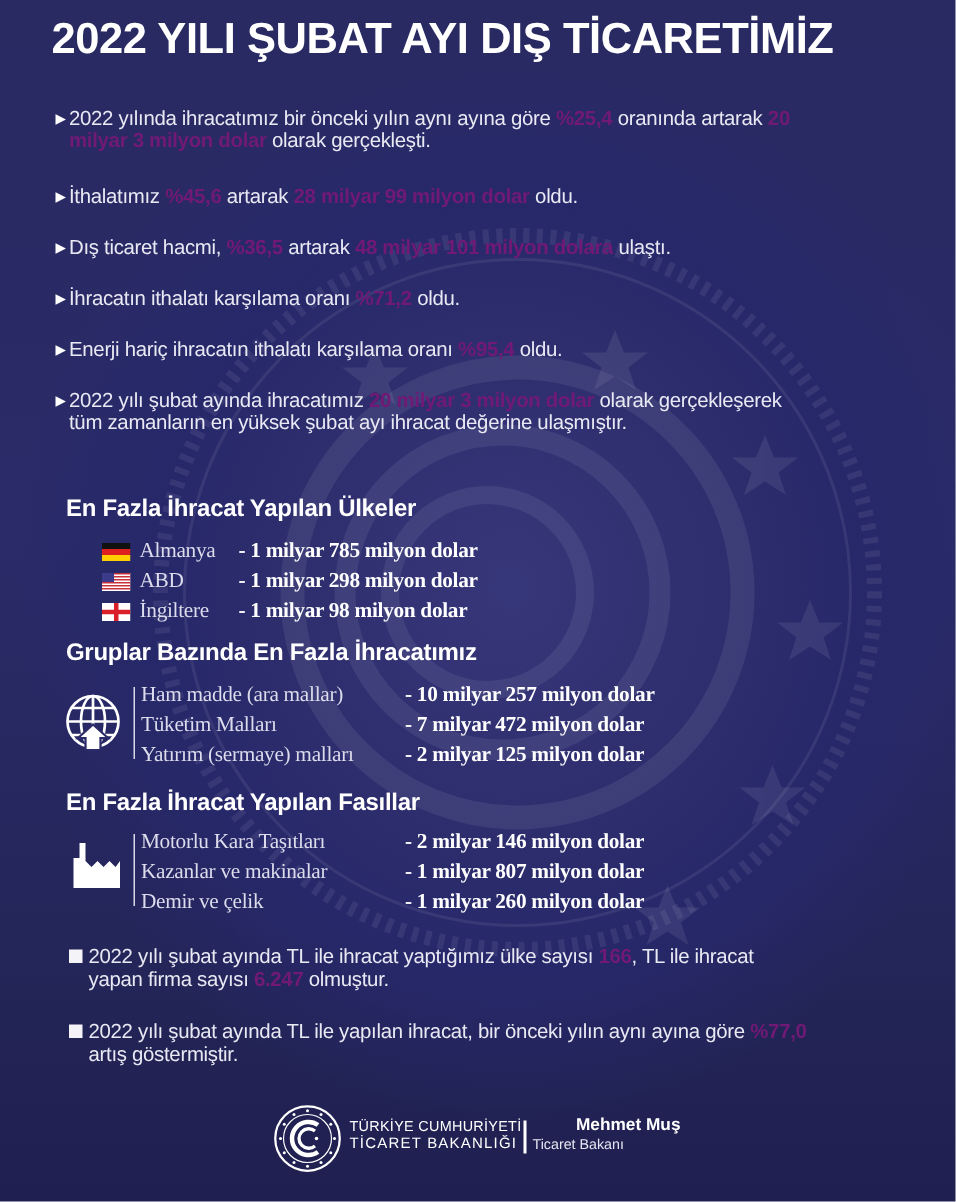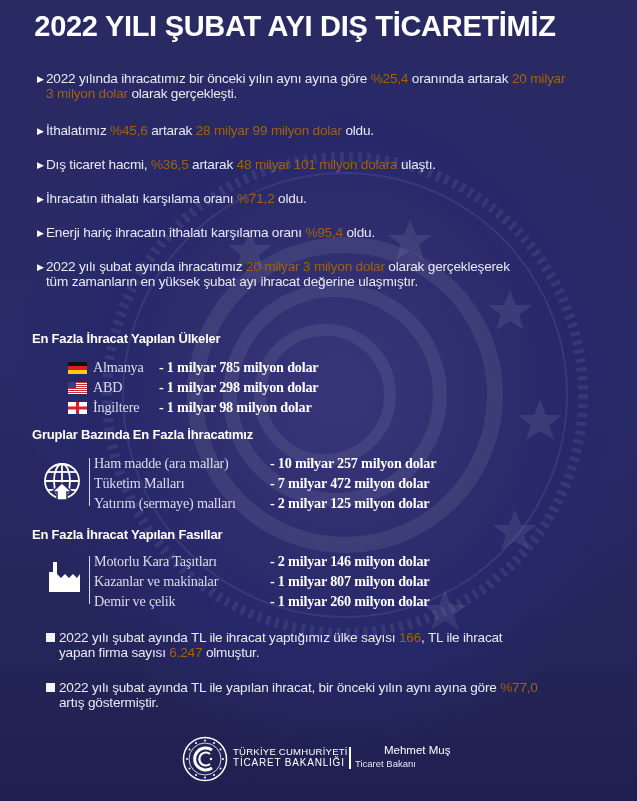--- a/index.html
+++ b/index.html
@@ -15,34 +15,34 @@
   .title {
     position:absolute; left:0; top:10px; width:590px; text-align:center;
     font-size:29px; font-weight:bold; color:#ffffff; letter-spacing:-0.3px;
   }
   .para {
     position:absolute; left:46px; font-size:13.6px; line-height:15px; color:#e9e9f4;
     width:520px; letter-spacing:-0.2px;
   }
   .para .bullet { position:absolute; left:-9px; top:1px; font-size:9px; color:#ffffff; }
   .para .sq { position:absolute; left:-13px; top:3px; width:9px; height:9px; background:#f4f4f8; }
-  .para b { color:#a16207; font-weight:normal; }
+  .para b { color:#701a75; font-weight:bold; }
   .section-title {
-    position:absolute; left:32px; font-size:13px; font-weight:bold; color:#ffffff; letter-spacing:-0.2px;
+    position:absolute; left:44px; font-size:16px; font-weight:bold; color:#ffffff; letter-spacing:-0.2px;
   }
   .row { position:absolute; font-size:14.2px; line-height:20px; white-space:nowrap; letter-spacing:-0.2px; }
   .row .label { position:absolute; left:0; color:#dcdcec;font-family:Liberation Serif, serif; }
   .row .value { position:absolute; font-weight:bold; color:#ffffff;font-family:Liberation Serif, serif; }
   .flag { position:absolute; width:19px; height:12px; }
   .vline { position:absolute; width:1px; background:#d8d8ea; }
   .footer-logo { position:absolute; left:182px; top:736px; width:46px; height:46px; }
   .footer-org { position:absolute; left:233px; top:746px; font-size:9.6px; line-height:11px; color:#ffffff; letter-spacing:0.2px; }
   .footer-org .l2 { font-weight:normal; font-size:10px; letter-spacing:0.8px; }
   .footer-sep { position:absolute; left:349px; top:747px; width:2px; height:22px; background:#ffffff; }
-  .footer-name { position:absolute; left:355px; top:744px; font-size:11.5px; font-weight:normal; color:#ffffff;padding-left:29px; }
+  .footer-name { position:absolute; left:355px; top:744px; font-size:11.5px; font-weight:bold; color:#ffffff;padding-left:29px; }
   .footer-role { position:absolute; left:355px; top:758px; font-size:9.5px; color:#e6e6f2; }
 </style>
 </head>
 <body>
 
 <svg class="watermark" viewBox="0 0 637 801">
   <g opacity="0.07" fill="none" stroke="#ffffff">
     <circle cx="345" cy="395" r="238" stroke-width="10" stroke-dasharray="4 5"></circle>
     <circle cx="345" cy="395" r="222" stroke-width="2"></circle>
     <circle cx="345" cy="395" r="150" stroke-width="16"></circle>

